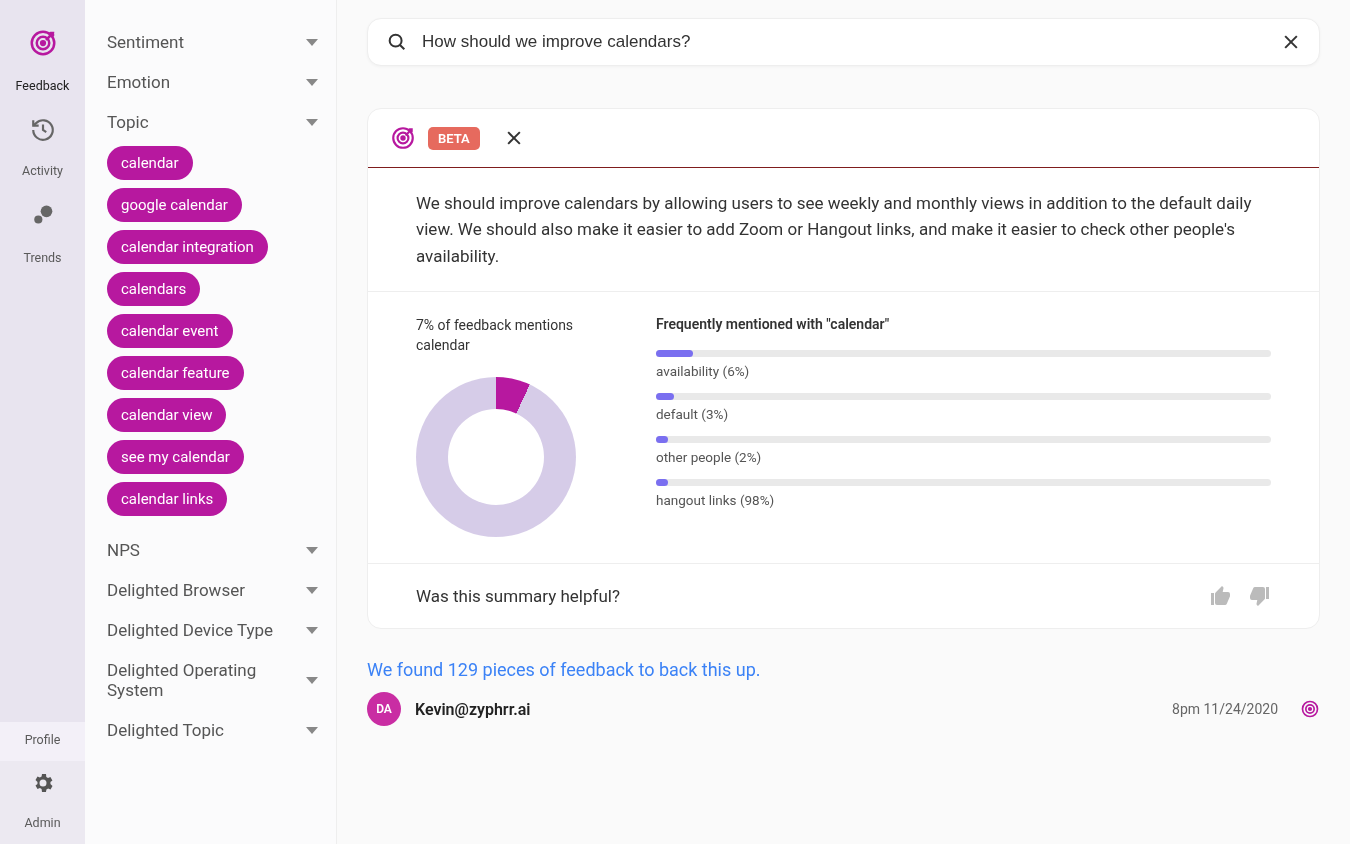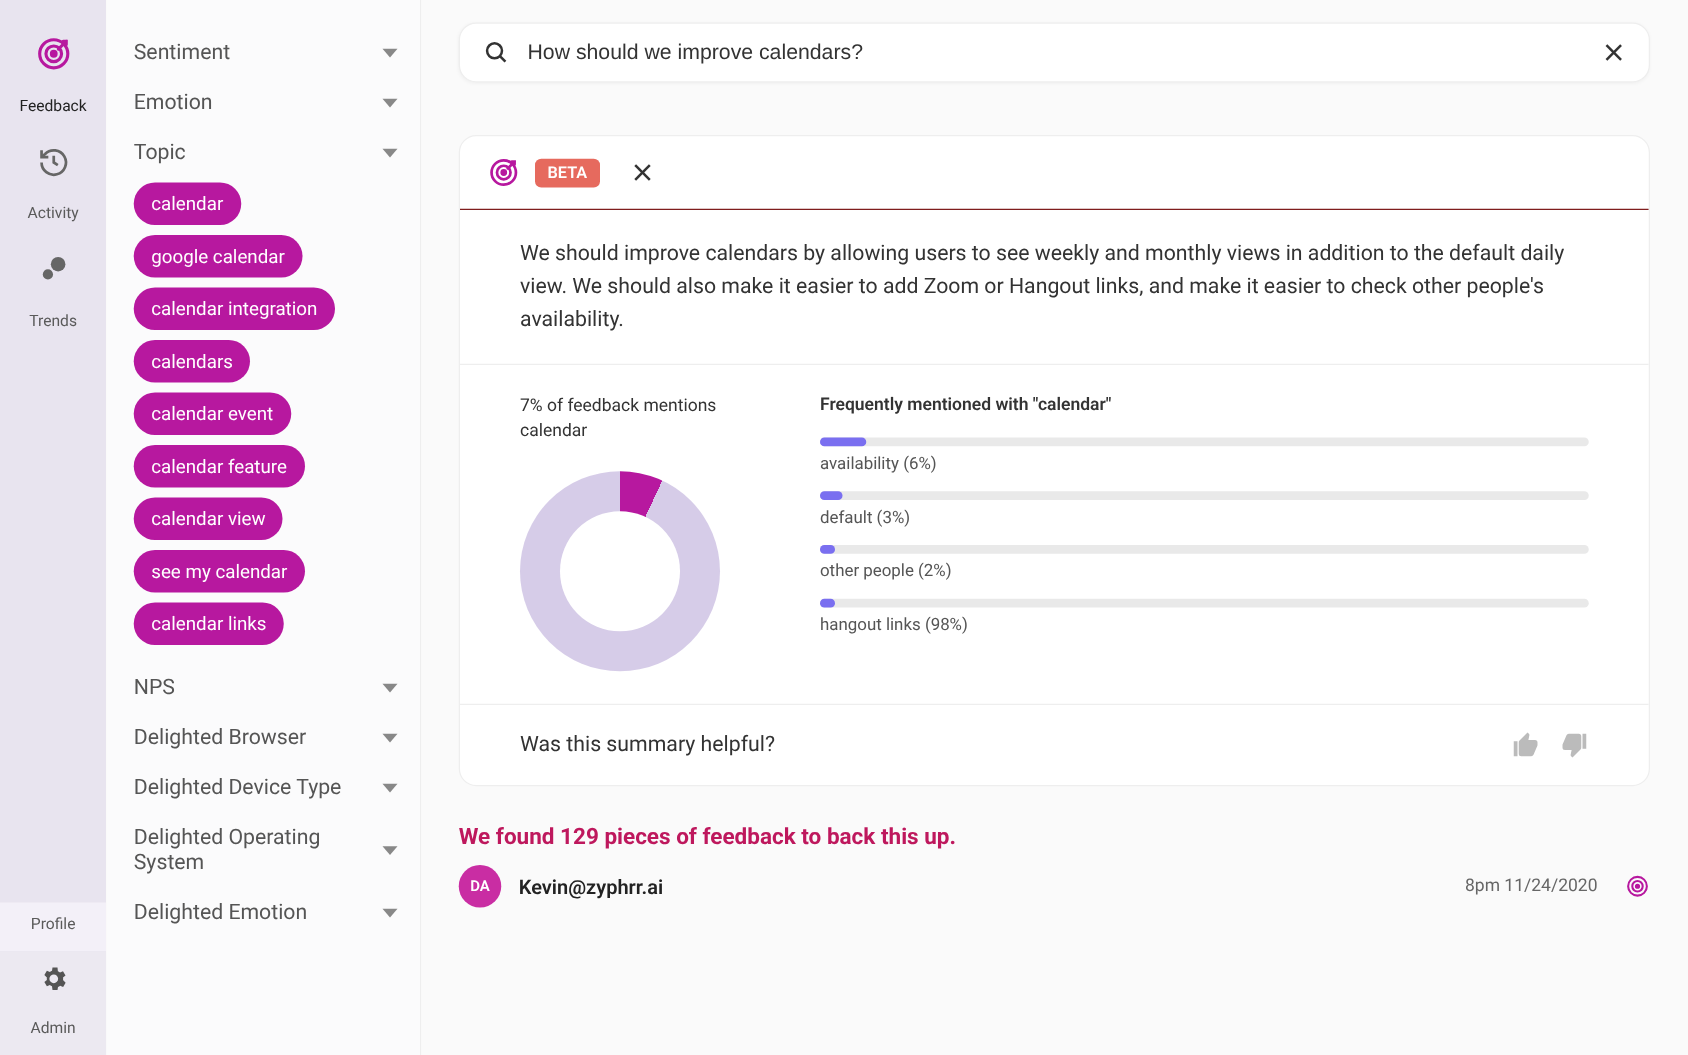--- a/index.html
+++ b/index.html
@@ -165,22 +165,22 @@
     display:flex;
     align-items:center;
     font-size:17px;
     color:#333;
   }
   .card-foot .spacer { flex:1; }
   .thumb { color:#bbb; cursor:pointer; margin-left:14px; }
   .found {
     margin-top:30px;
     font-size:18px;
-    font-weight:700;
-    color:#be185d;
+    font-weight:400;
+    color:#3b82f6;
   }
   .feedback-row {
     display:flex;
     align-items:center;
     margin-top:12px;
     gap:14px;
     justify-content:center;
   }
   .avatar {
     width:34px;height:34px;border-radius:50%;
@@ -276,21 +276,21 @@
   </div>
   <div class="filter-row">
     <span style="max-width:170px">Delighted Device Type</span>
     <span class="chev-down"></span>
   </div>
   <div class="filter-row">
     <span style="max-width:170px">Delighted Operating System</span>
     <span class="chev-down"></span>
   </div>
   <div class="filter-row">
-    <span>Delighted Emotion</span>
+    <span>Delighted Topic</span>
     <span class="chev-down"></span>
   </div>
 </aside>
 
 <main class="main">
 
   <div class="searchbar">
     <span class="icon-btn">
       <svg width="22" height="22" viewBox="0 0 24 24" fill="none" stroke="#333" stroke-width="2.2">
         <circle cx="10.5" cy="10.5" r="6.5"></circle>

